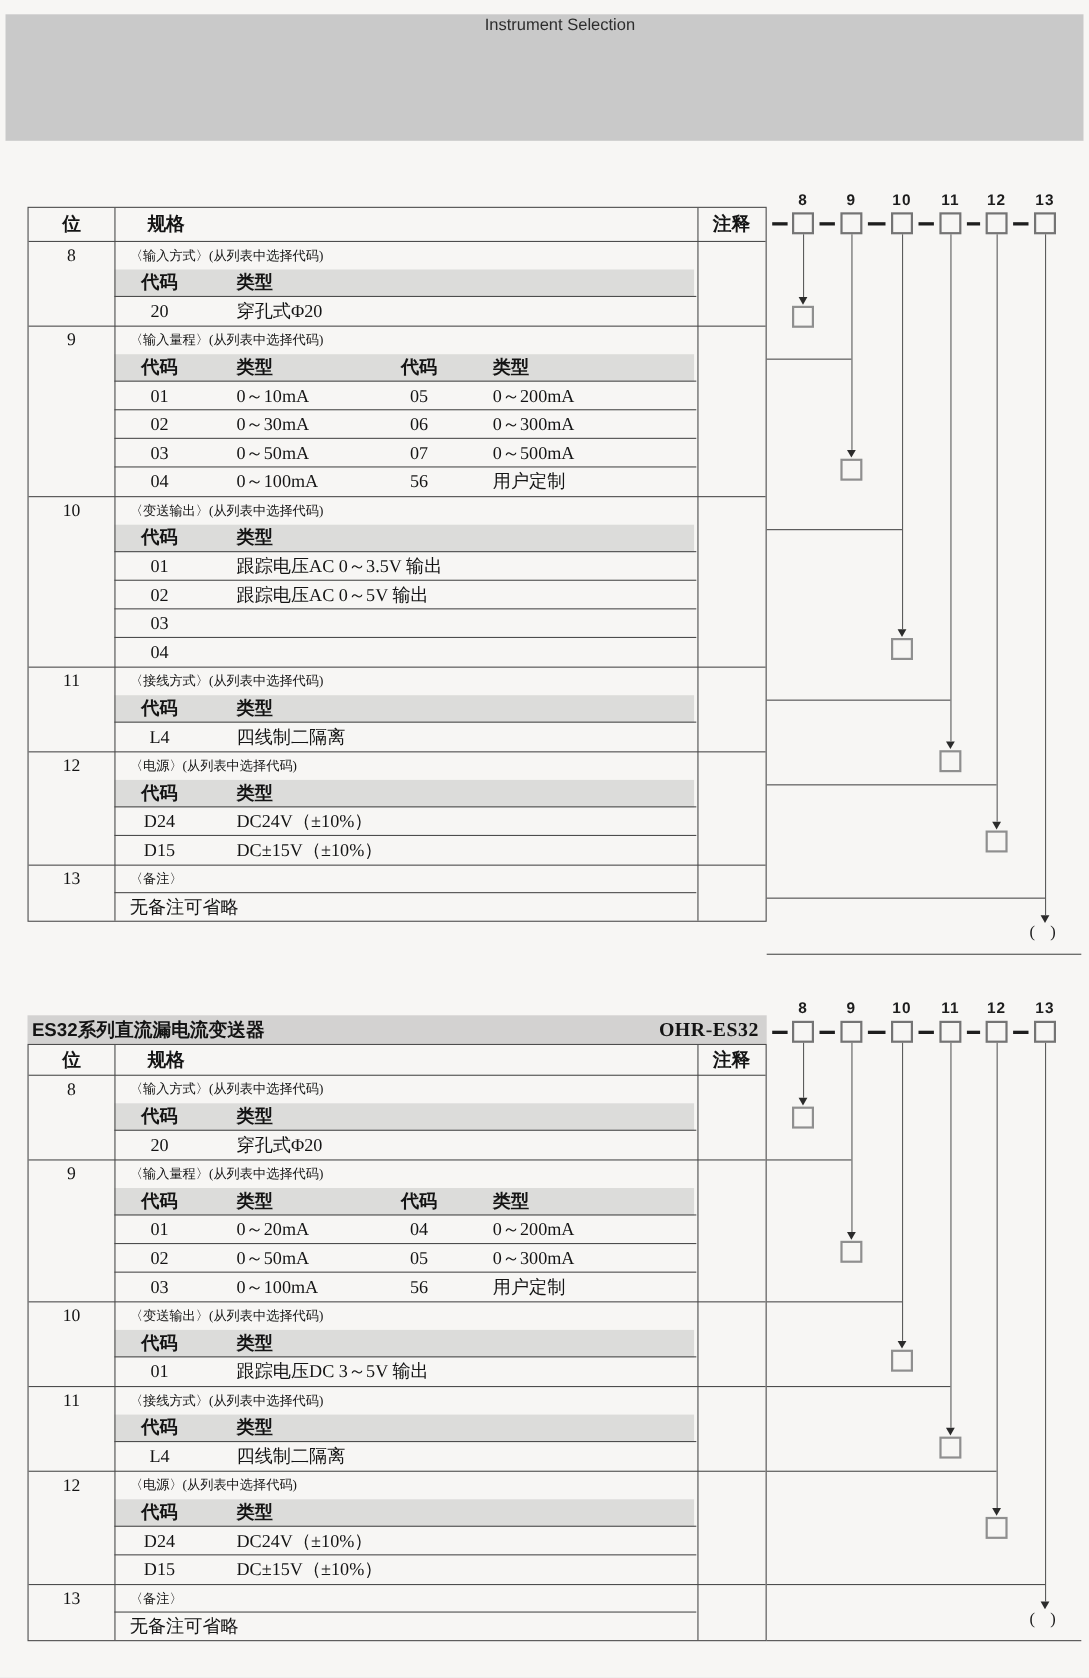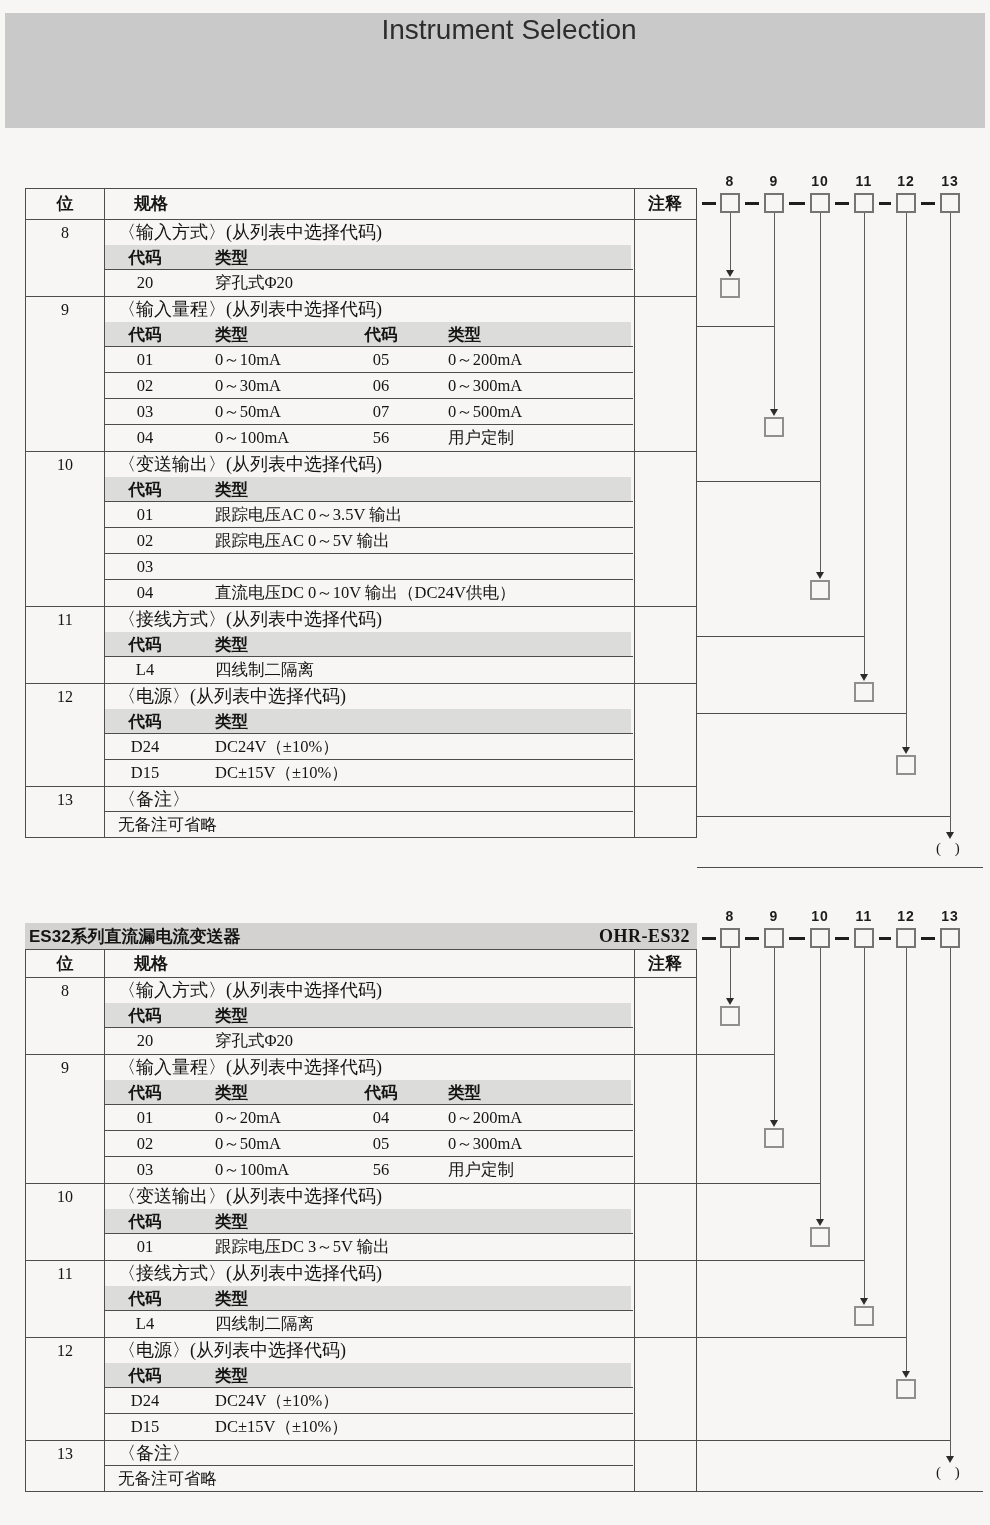--- a/index.html
+++ b/index.html
@@ -6,40 +6,40 @@
   html,body { background:#e9e9e9; }
   .page { position:relative; width:990px; height:1525px; margin:0 auto;
           background:var(--page-bg,#f7f6f4); overflow:hidden;
           font-family:"Liberation Serif", serif; color:var(--text,#141414); }
 
   
   .banner { position:absolute; left:5px; top:13px; width:980px; height:115px;
             background:var(--banner-bg,#c9c9c9); text-align:center;
             font-family:"Liberation Sans", sans-serif; }
   .banner-title { padding-top:10px; font-size:48px; font-weight:700; letter-spacing:4px; color:#000; line-height:1.1; }
-  .banner-subtitle { font-size:28px; color:#2d2d2d; margin-top:1px;margin-left:28px; }
+  .banner-subtitle { font-size:15px; color:#2d2d2d; margin-top:1px;margin-left:28px; }
 
   
   .sel-table { position:absolute; left:25px; width:672px; }
   .t-titlebar { position:relative; background:var(--titlebar-bg,#d3d2d1); display:flex; align-items:center; }
   .t-title { font-family:"Liberation Sans", sans-serif; font-weight:700; font-size:17px; padding-left:4px; }
   .t-model { position:absolute; right:7px; font-weight:700; font-size:18px; letter-spacing:.5px; }
 
   .t-grid { position:relative; border:1px solid var(--border,#4d4d4d); }
   .g-vline { position:absolute; top:0; bottom:0; width:1px; background:var(--border,#4d4d4d); }
 
   .g-header { position:relative; font-family:"Liberation Sans", sans-serif; font-weight:700; font-size:17px; }
   .g-pos  { position:absolute; left:0; top:0; width:78px; height:100%; text-align:center; }
   .g-spec { position:absolute; left:79px; top:0; height:100%; padding-left:29px; }
   .g-note { position:absolute; left:608px; top:0; width:62px; height:100%; text-align:center; }
 
   .section { position:relative; border-top:1px solid var(--border,#4d4d4d); }
   .s-pos { position:absolute; left:0; top:0; width:78px; height:25px; line-height:25px;
            text-align:center; font-size:16px; }
-  .row-spec { height:25px; line-height:25px; font-size:18px; padding-left:92px; }
+  .row-spec { height:25px; line-height:25px; font-size:12px; padding-left:92px; }
   .row-sub  { position:relative; height:25px; line-height:25px;
               font-family:"Liberation Sans", sans-serif; font-weight:700; font-size:16.5px; }
   .row-sub .bar { position:absolute; left:78px; top:0; width:527px; height:100%;
                   background:var(--subheader-bg,#dcdcda); }
   .row-item { position:relative; height:26px; line-height:26px; font-size:16.5px; }
   .row-item::before { content:""; position:absolute; left:78px; width:529px; top:-1px;
                       border-top:1px solid var(--border,#4d4d4d); }
   .row-note { position:relative; height:25px; line-height:25px; font-size:16.5px; padding-left:92px; }
   .row-note::before { content:""; position:absolute; left:78px; width:529px; top:-1px;
                       border-top:1px solid var(--border,#4d4d4d); }
@@ -141,21 +141,20 @@
           </div>
           <div class="row-item">
             <div class="cell p0">02</div>
             <div class="cell p1">跟踪电压AC 0～5V 输出</div>
           </div>
           <div class="row-item">
             <div class="cell p0">03</div>
           </div>
           <div class="row-item">
             <div class="cell p0">04</div>
-            <div class="cell p1">直流电压DC 0～10V 输出（DC24V供电）</div>
           </div>
         </div>
         <div class="section">
           <div class="s-pos">11</div>
           <div class="row-spec">〈接线方式〉(从列表中选择代码)</div>
           <div class="row-sub">
             <div class="bar"></div>
             <div class="sub p0">代码</div>
             <div class="sub p1">类型</div>
           </div>

